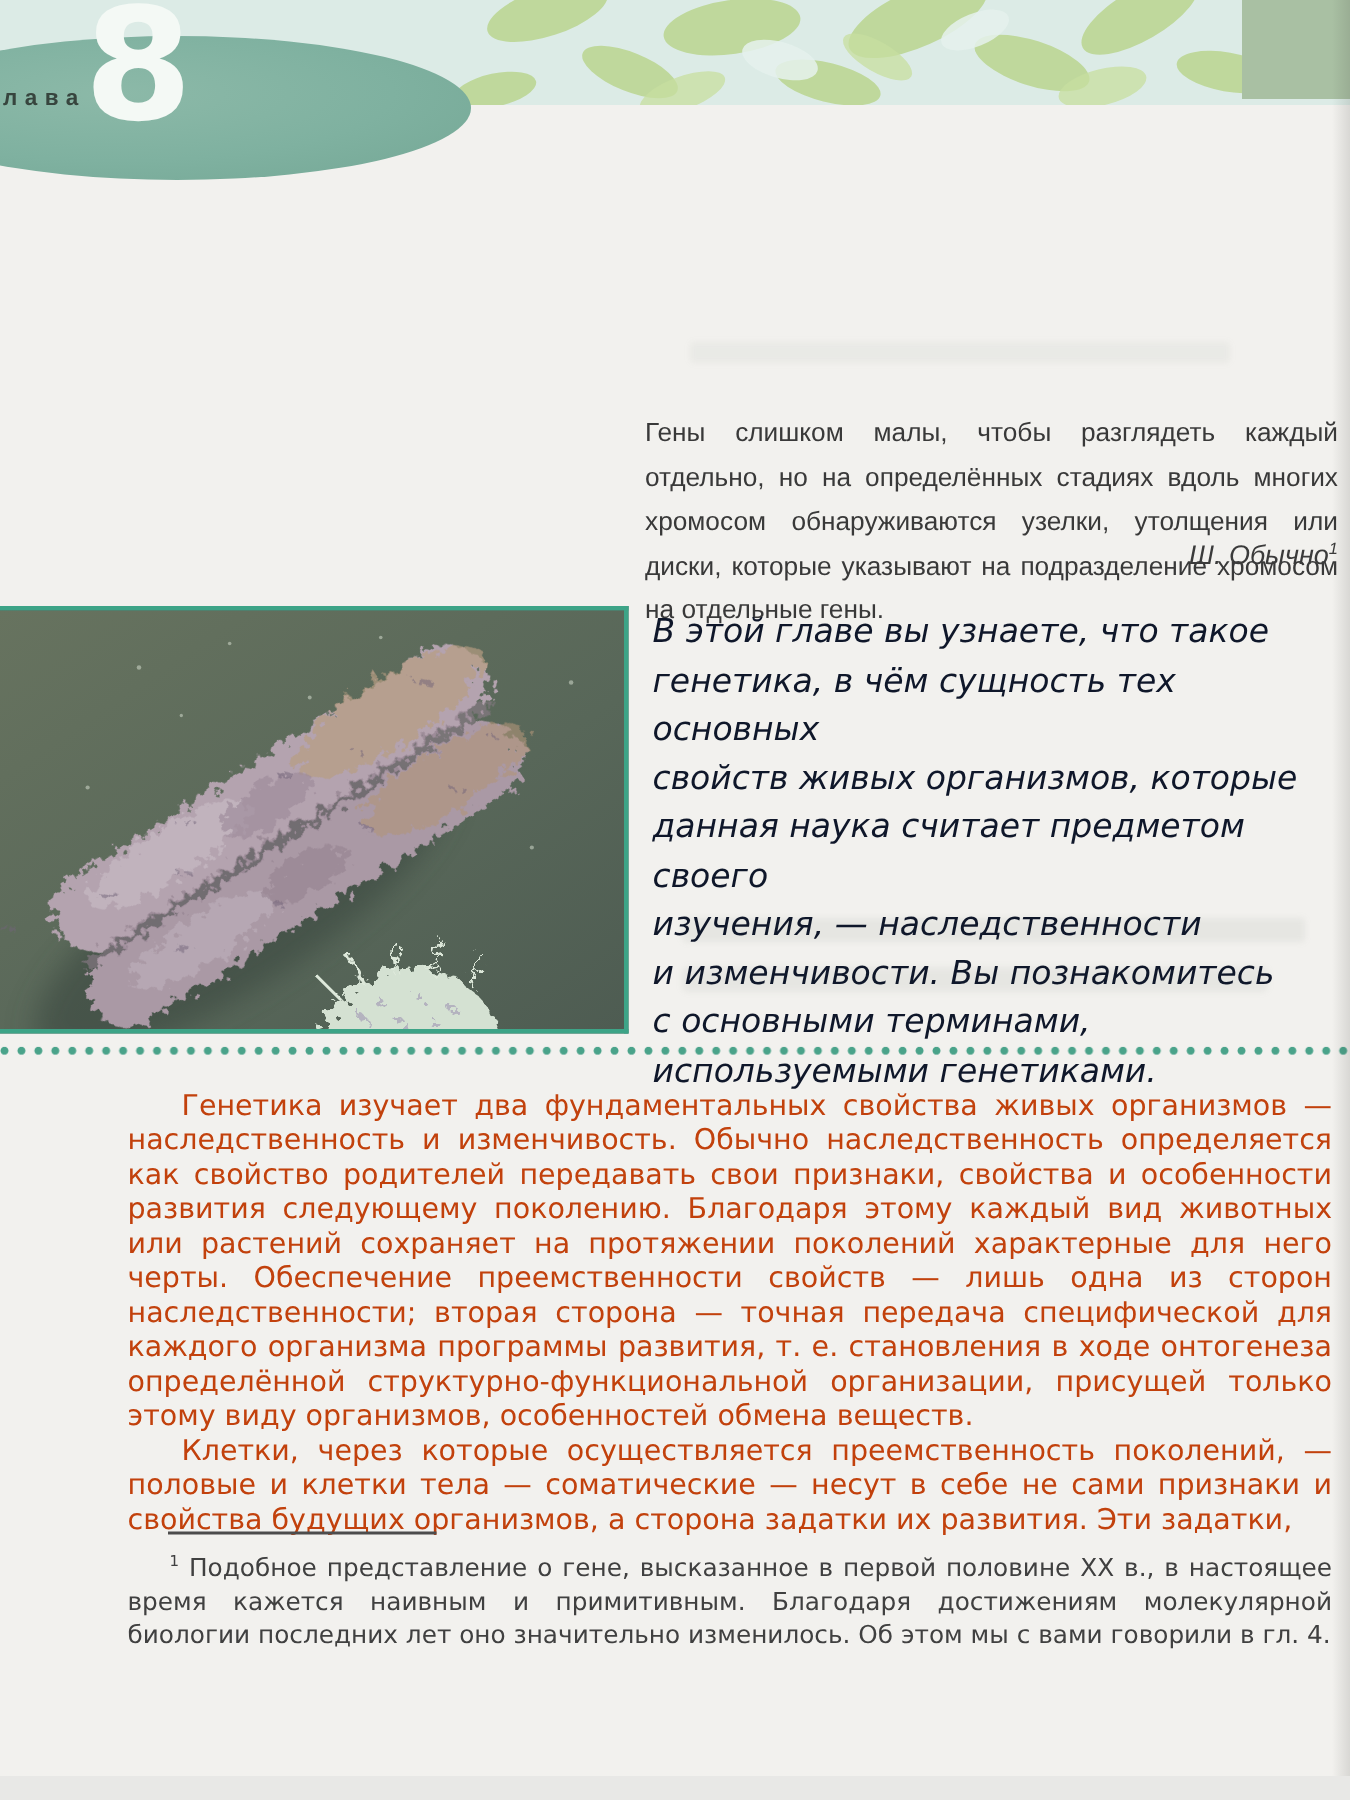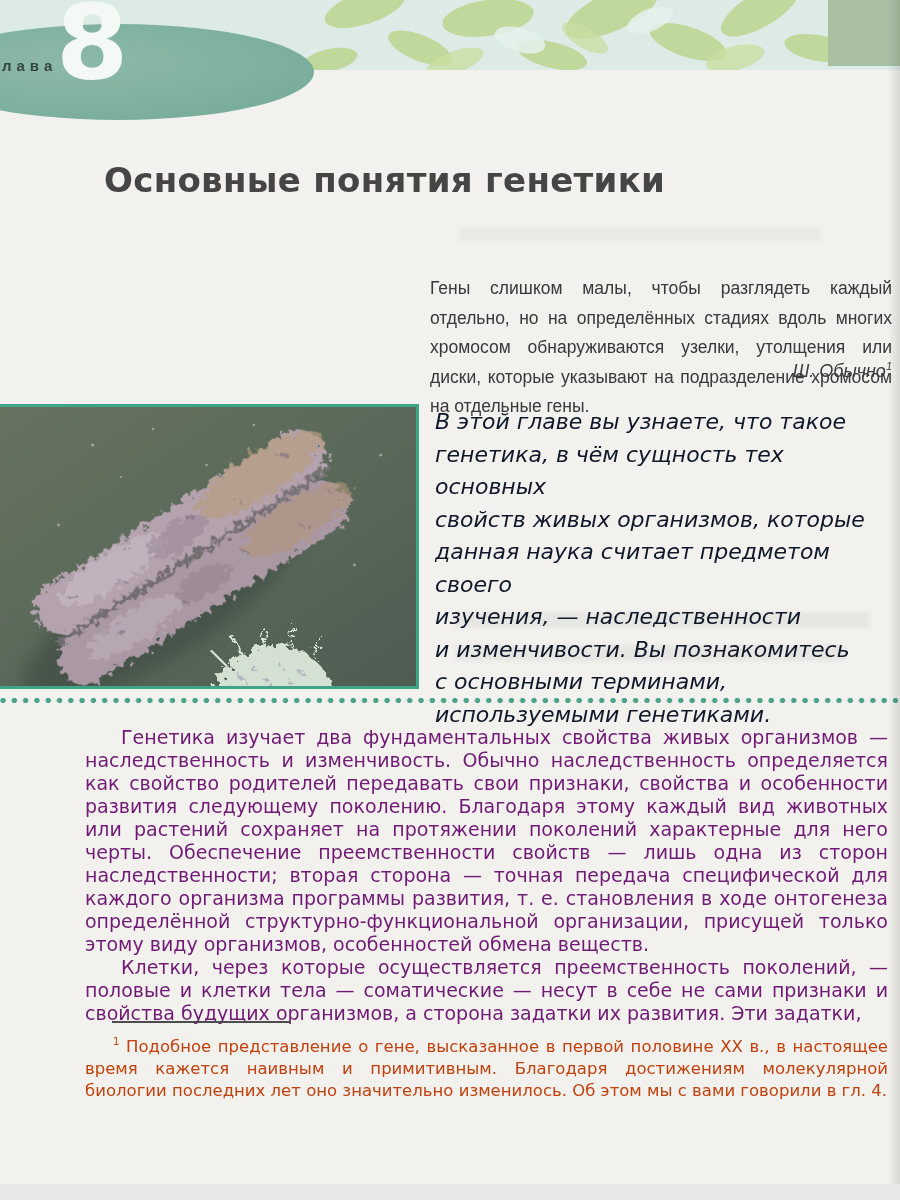--- a/index.html
+++ b/index.html
@@ -60,28 +60,28 @@
   .figure svg{display:block;width:100%;height:100%;}
   
   .dotted-separator{
     position:absolute;left:0;top:696px;width:900px;height:9px;
     background-image:radial-gradient(circle at 3px 4.5px, #4aa38a 0 2.4px, rgba(0,0,0,0) 2.9px);
     background-size:11.3px 9px;background-repeat:repeat-x;
   }
   
   .body-text{
     position:absolute;left:85px;top:726px;width:803px;
-    font-size:19px;line-height:23px;color:#701a75;text-align:justify;
+    font-size:19px;line-height:23px;color:#c2410c;text-align:justify;
   }
   .body-text p{margin:0;text-indent:36px;}
   
   .footnote-rule{position:absolute;left:112px;top:1021px;width:179px;height:2px;background:#4c4c4c;}
   .footnote{
     position:absolute;left:85px;top:1031px;width:803px;
-    font-size:16.5px;line-height:22px;color:#c2410c;text-align:justify;
+    font-size:16.5px;line-height:22px;color:#404040;text-align:justify;
   }
   .footnote p{margin:0;text-indent:28px;}
   .footnote sup{font-size:10px;}
   
   .edge-shadow-right{
     position:absolute;right:0;top:0;width:12px;height:1200px;
     background:linear-gradient(to right, rgba(0,0,0,0) 0%, rgba(60,60,55,.14) 100%);
   }
   .bleed-through{position:absolute;background:rgba(125,135,128,.10);filter:blur(2px);border-radius:3px;}
   .bleed-a{left:455px;top:612px;width:415px;height:16px;}
@@ -117,21 +117,20 @@
         <ellipse cx="650" cy="20" rx="24" ry="11" transform="rotate(-22 650 20)"></ellipse>
       </g>
     </svg>
     <div class="corner-sage"></div>
   </div>
 
   <div class="chapter-ellipse"></div>
   <div class="chapter-word">лава</div>
   <div class="chapter-number">8</div>
 
-  <h1 class="page-title" style="margin:0">Основные понятия генетики</h1>
 
   <div class="bleed-through bleed-c"></div>
   <div class="bleed-through bleed-a"></div>
   <div class="bleed-through bleed-b"></div>
 
   <div class="epigraph">Гены слишком малы, чтобы разглядеть каждый отдельно, но на определённых стадиях вдоль многих хромосом обнаруживаются узелки, утолщения или диски, которые указывают на подразделение хромосом на отдельные гены.</div>
   <div class="epigraph-attribution">
     <span>Ш. Обычно</span><sup>1</sup>
   </div>
 

